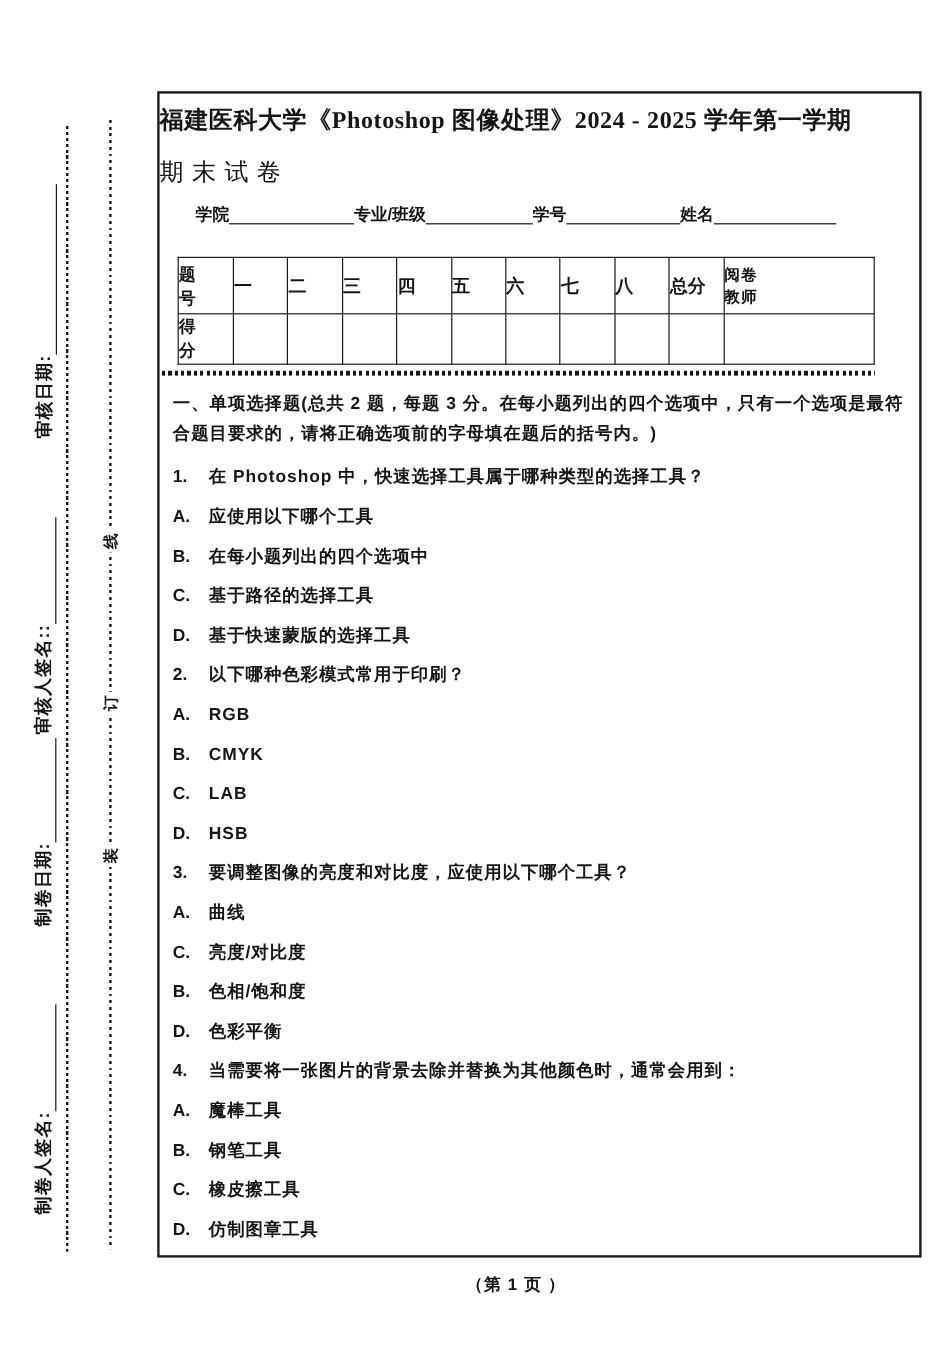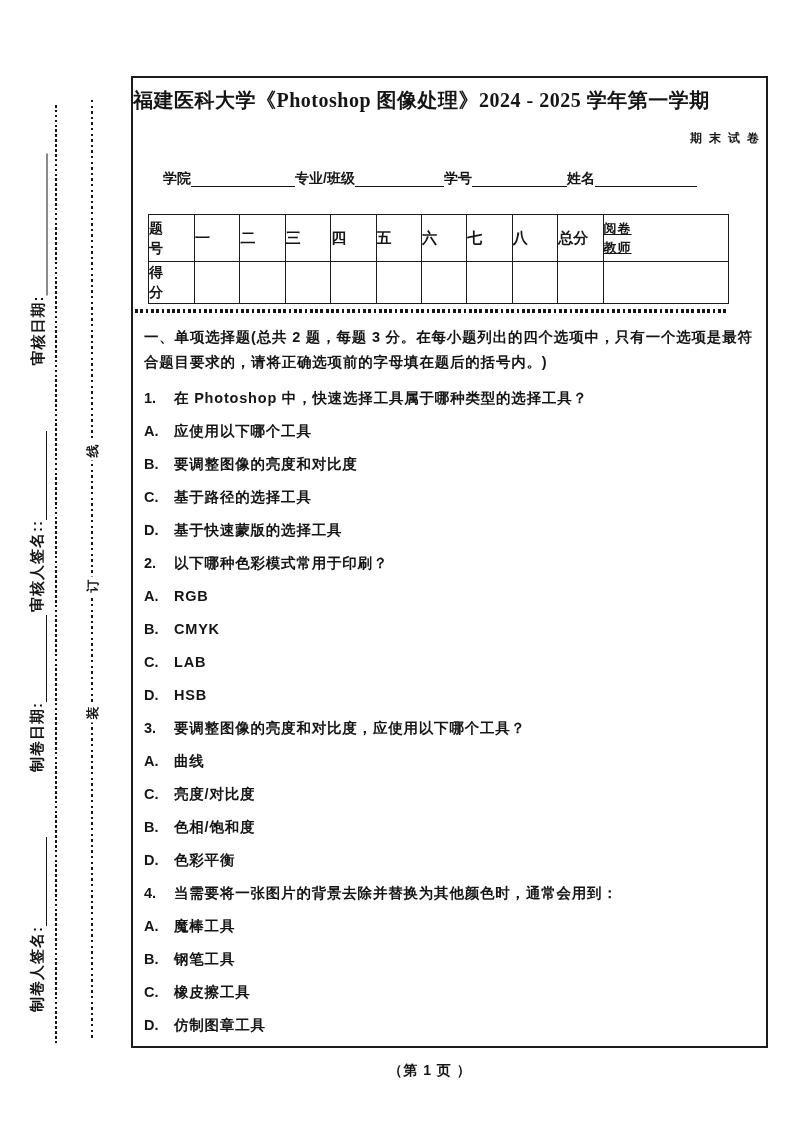--- a/index.html
+++ b/index.html
@@ -20,39 +20,39 @@
   .bchar{position:absolute;left:-8px;width:19px;height:28px;background:#fff;
          display:flex;align-items:center;justify-content:center;
          transform:rotate(-90deg);font-size:13px;font-weight:700;}
 
   
   .frame{position:absolute;left:131px;top:76px;width:637px;height:972px;
          border:2px solid #1c1c1c;box-sizing:border-box;}
   .title1{position:absolute;top:9px;left:0;right:0;
           font-family:"Liberation Serif","DejaVu Serif",serif;
           font-weight:700;font-size:20px;letter-spacing:0.5px;}
-  .title2{position:absolute;top:52px;left:0;right:0;text-align:right;
+  .title2{position:absolute;top:52px;left:0;right:0;text-align:left;
           font-family:"Liberation Serif","DejaVu Serif",serif;
-          font-weight:700;font-size:12px;letter-spacing:7px;}
+          font-weight:400;font-size:20px;letter-spacing:7px;}
   .fields{position:absolute;top:91px;left:30px;width:563px;display:flex;
           align-items:flex-end;font-size:14px;font-weight:700;}
   .f-label{line-height:18px;white-space:nowrap;}
   .f-blank{border-bottom:1.6px solid #151515;height:16px;}
   .fb1{width:104px}.fb2{width:89px}.fb3{width:95px}.fb4{width:102px}
 
   table.score{position:absolute;left:15px;top:136px;width:580px;
           border-collapse:collapse;table-layout:fixed;text-align:left;
           font-weight:700;font-size:15px;}
   table.score td{border:1.8px solid #1c1c1c;padding:0;}
   tr.r1 td{height:46px;}
   tr.r2 td{height:40px;}
   .stackv{display:inline-block;width:16px;line-height:1.45;word-break:break-all;
           font-size:14px;letter-spacing:0;}
   .stack2{display:inline-block;width:30px;line-height:1.5;word-break:break-all;
-          font-size:13px;letter-spacing:1px;text-decoration:underline;}
+          font-size:13px;letter-spacing:1px;}
 
   .dotted-sep{position:absolute;left:2px;top:231px;width:594px;height:4px;
           background:repeating-linear-gradient(90deg,#161616 0 2.7px,transparent 2.7px 5.3px);}
 
   .content{position:absolute;left:11px;top:247px;width:614px;
            font-size:14.5px;font-weight:700;letter-spacing:0.8px;}
   .sec-head{margin:0 0 13px 0;line-height:25px;}
   .qline,.opt{height:20px;line-height:20px;margin-bottom:13px;white-space:nowrap;}
   .qnum,.letter{display:inline-block;min-width:30px;letter-spacing:0;}
 
@@ -153,21 +153,21 @@
     <div class="content">
       <p class="sec-head">一、单项选择题(总共 2 题，每题 3 分。在每小题列出的四个选项中，只有一个选项是最符合题目要求的，请将正确选项前的字母填在题后的括号内。)</p>
 
       <div class="qline">
         <span class="qnum">1.</span><span>在 Photoshop 中，快速选择工具属于哪种类型的选择工具？</span>
       </div>
       <div class="opt">
         <span class="letter">A.</span><span>应使用以下哪个工具</span>
       </div>
       <div class="opt">
-        <span class="letter">B.</span><span>要调整图像的亮度和对比度</span>
+        <span class="letter">B.</span><span>在每小题列出的四个选项中</span>
       </div>
       <div class="opt">
         <span class="letter">C.</span><span>基于路径的选择工具</span>
       </div>
       <div class="opt">
         <span class="letter">D.</span><span>基于快速蒙版的选择工具</span>
       </div>
 
       <div class="qline">
         <span class="qnum">2.</span><span>以下哪种色彩模式常用于印刷？</span>

